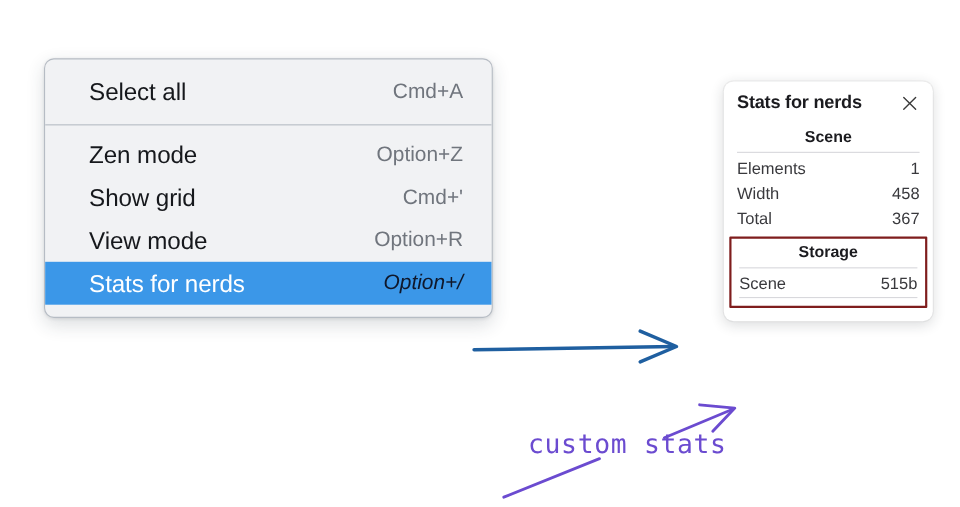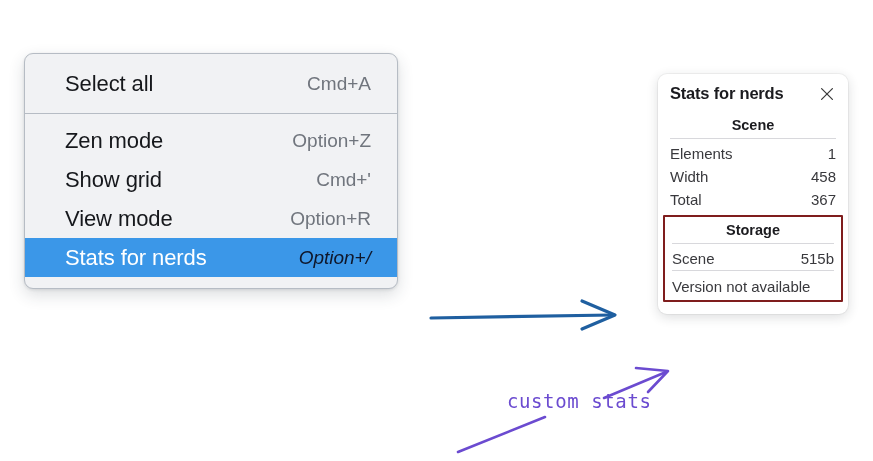--- a/index.html
+++ b/index.html
@@ -12,23 +12,23 @@
     height: 461px;
     position: relative;
     overflow: hidden;
     font-family: "Liberation Sans", sans-serif;
     -webkit-font-smoothing: antialiased;
   }
 
   
   #context-menu {
     position: absolute;
-    left: 24px;
+    left: 40px;
     top: 53px;
-    width: 374px;
+    width: 408px;
     background: #f1f2f4;
     border: 1px solid #b6bcc4;
     border-radius: 9px;
     box-shadow: 0 6px 16px rgba(40,48,60,0.16), 0 1px 3px rgba(40,48,60,0.12);
     overflow: hidden;
     box-sizing: border-box;
   }
   .menu-group { padding: 8px 0; }
   .menu-group.group-top { padding: 10px 0 10px; }
   .menu-group.group-bottom { padding: 7px 0 11px; }
@@ -139,24 +139,24 @@
 
   
   #annotations {
     position: absolute;
     left: 0; top: 0;
     width: 873px; height: 461px;
     pointer-events: none;
   }
   #handwriting {
     position: absolute;
-    left: 507px;
+    left: 480px;
     top: 390px;
     font-family: "DejaVu Sans Mono", monospace;
-    font-size: 19px;
+    font-size: 24px;
     color: #6b4bd0;
     letter-spacing: 0.6px;
     white-space: nowrap;
   }
 </style>
 </head>
 <body>
 
 <div id="context-menu">
 
@@ -224,21 +224,20 @@
       <div class="sp-section-title">Storage</div>
       <div class="sp-rule"></div>
       <div class="sp-row">
         <span class="sp-key">Scene</span>
         <span class="sp-val">515b</span>
       </div>
     </div>
 
     <div>
       <div class="sp-rule"></div>
-      <div class="sp-note">Version not available</div>
     </div>
 
   </div>
 
 </div>
 
 <svg id="annotations" viewBox="0 0 873 461">
 
   <g>
     <path d="M431 318 L612 315" stroke="#1f5fa0" stroke-width="3.2" fill="none" stroke-linecap="round"></path>

